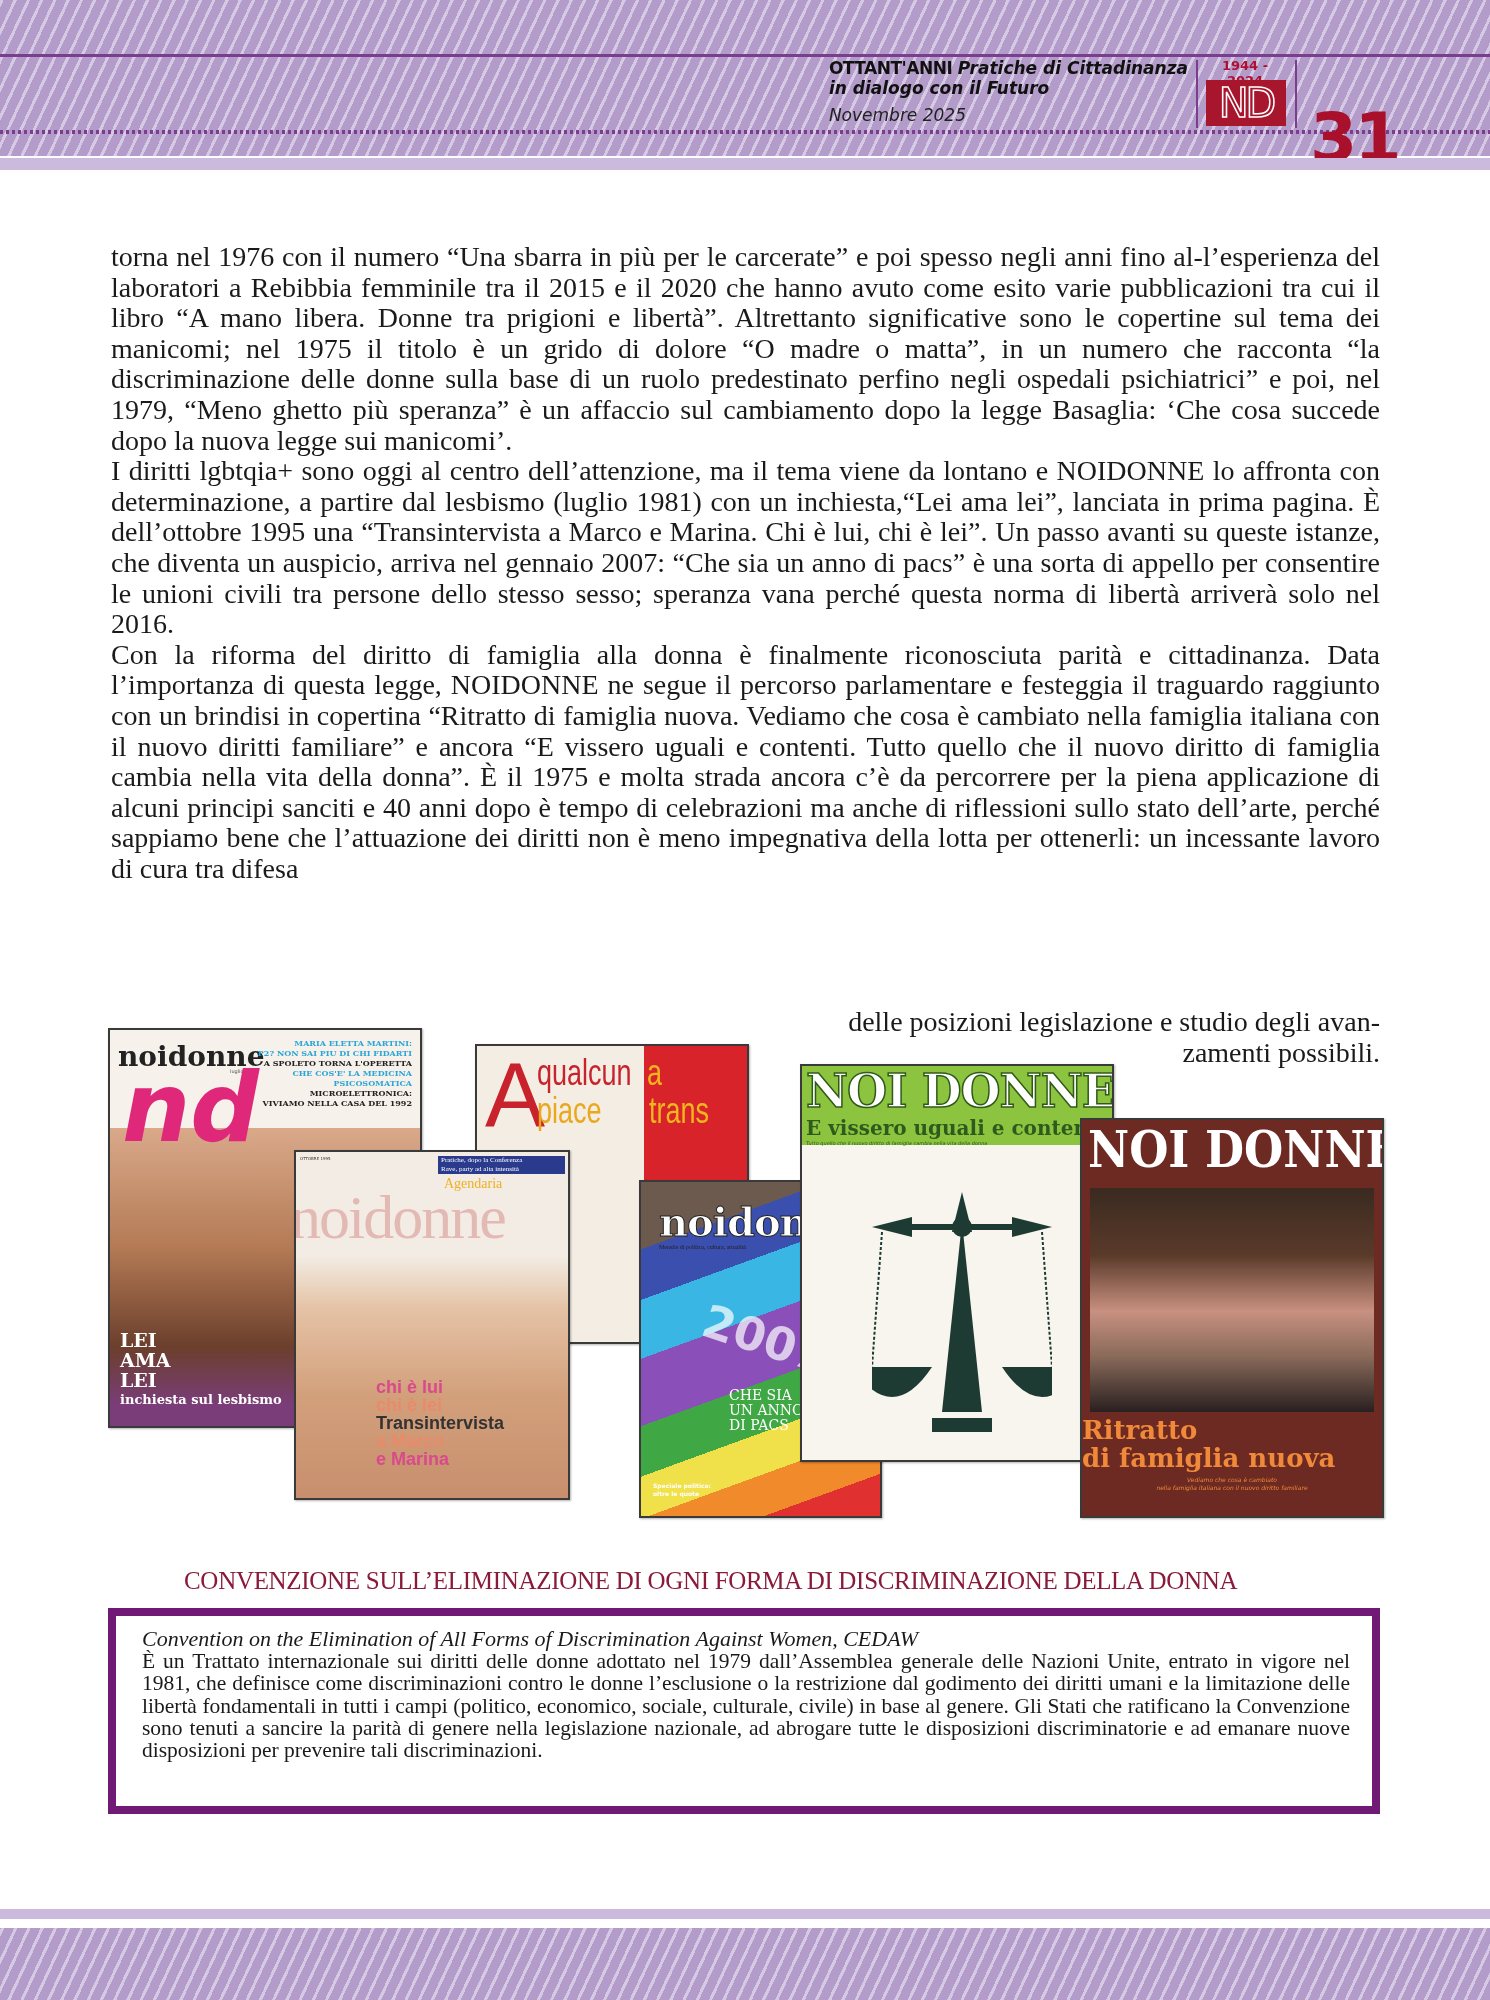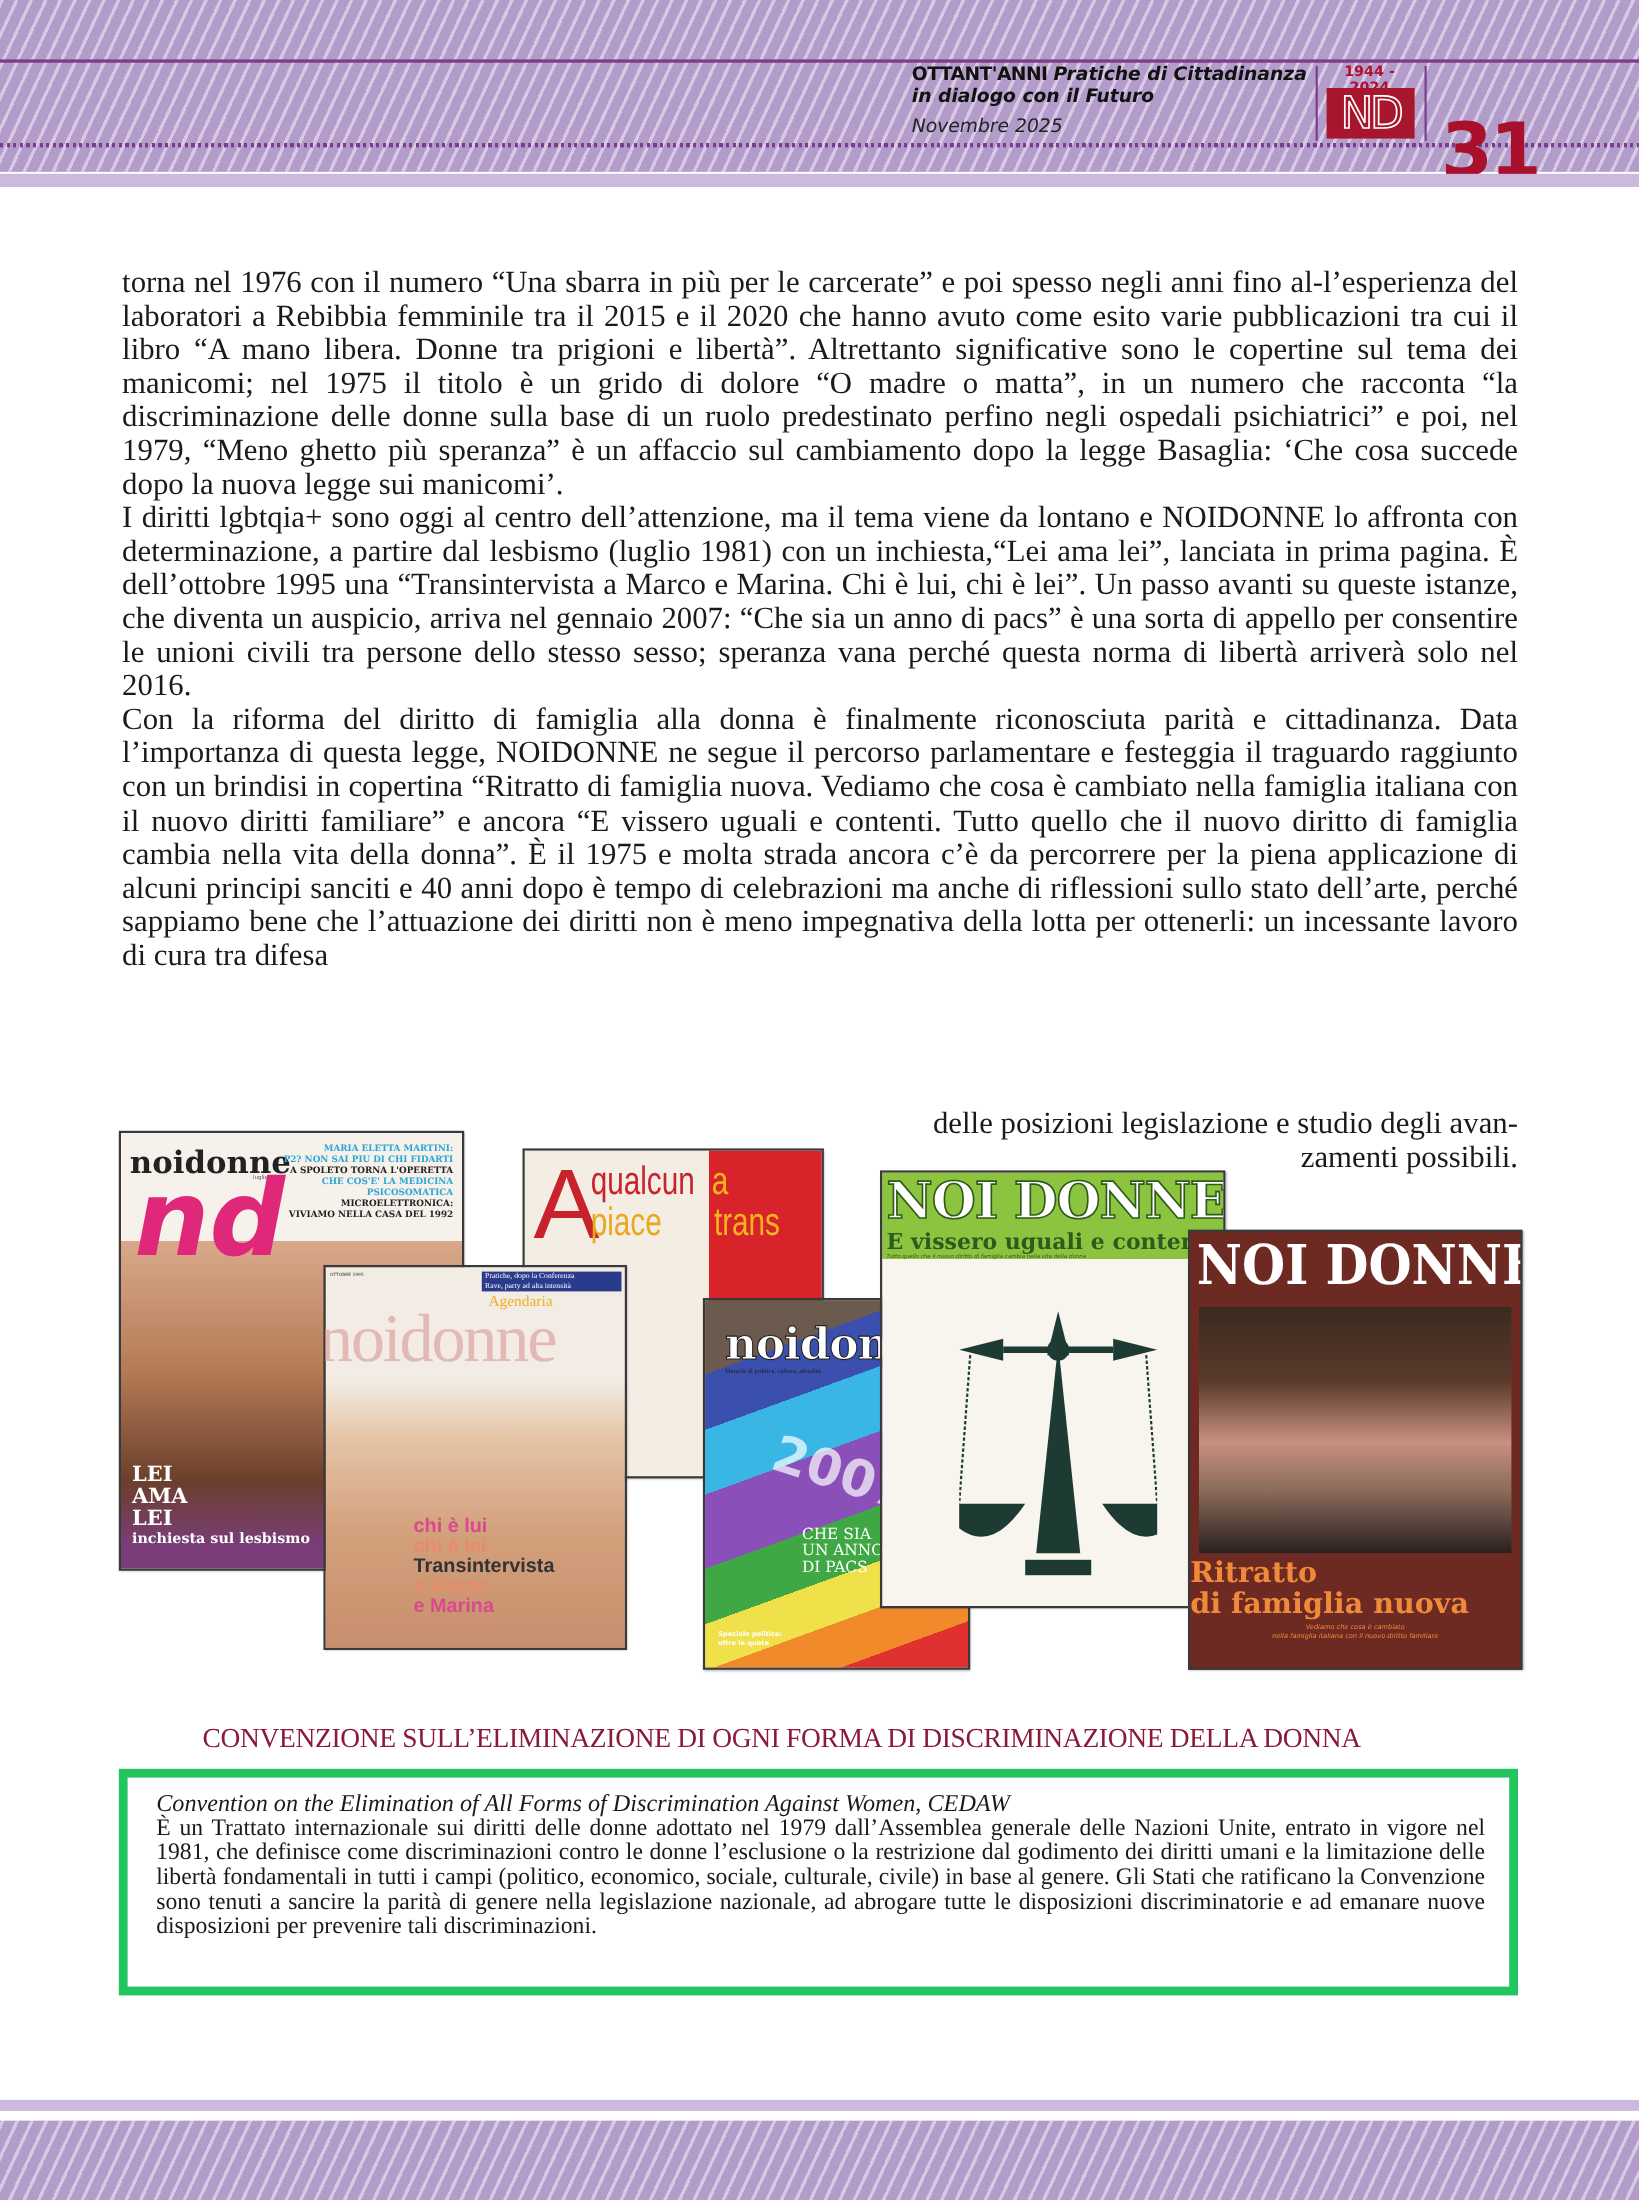--- a/index.html
+++ b/index.html
@@ -55,21 +55,21 @@
   #cover-trans { left: 475px; top: 1044px; width: 274px; height: 300px; background: linear-gradient(90deg, #f3ede3 0 62%, #d9232a 62% 100%); }
   #cover-2007 { left: 639px; top: 1180px; width: 243px; height: 338px; background: linear-gradient(160deg, #6d5a4e 0 16%, #3a4fae 16% 28%, #39b6e3 28% 42%, #8a4fb8 42% 58%, #3fa844 58% 70%, #f0e04a 70% 80%, #f08a2a 80% 90%, #e0302f 90% 100%); }
   #cover-1975a { left: 800px; top: 1064px; width: 314px; height: 398px; background: linear-gradient(180deg, #8cc43f 0 20%, #f8f5ee 20% 100%); }
   #cover-1975b { left: 1080px; top: 1118px; width: 304px; height: 400px; background: #6d2a22; }
 
   .c-logo-small { position:absolute; font-family:"DejaVu Serif", serif; font-weight:bold; }
   .c-text { position:absolute; white-space: nowrap; }
 
   
   #cedaw-heading { position: absolute; left: 184px; top: 1567px; font-family: "Liberation Serif", serif; font-size: 25px; color: #8a1a3a; letter-spacing: -0.3px; white-space: nowrap; }
-  #cedaw-box { position: absolute; left: 108px; top: 1608px; width: 1272px; height: 206px; border: 8px solid #22c55e; box-sizing: border-box; background: #fff; padding: 12px 22px 0 26px; }
+  #cedaw-box { position: absolute; left: 108px; top: 1608px; width: 1272px; height: 206px; border: 8px solid #701a75; box-sizing: border-box; background: #fff; padding: 12px 22px 0 26px; }
   #cedaw-box .title { font-style: italic; font-size: 22px; line-height: 22px; }
   #cedaw-box .body { font-size: 21.5px; line-height: 22.3px; text-align: justify; }
 
   
   #footer-band { position: absolute; left: 0; top: 1909px; width: 1490px; height: 10px; background: #cbbadd; }
   #footer { position: absolute; left: 0; top: 1928px; width: 1490px; height: 72px; }
 </style>
 </head>
 <body>
 

